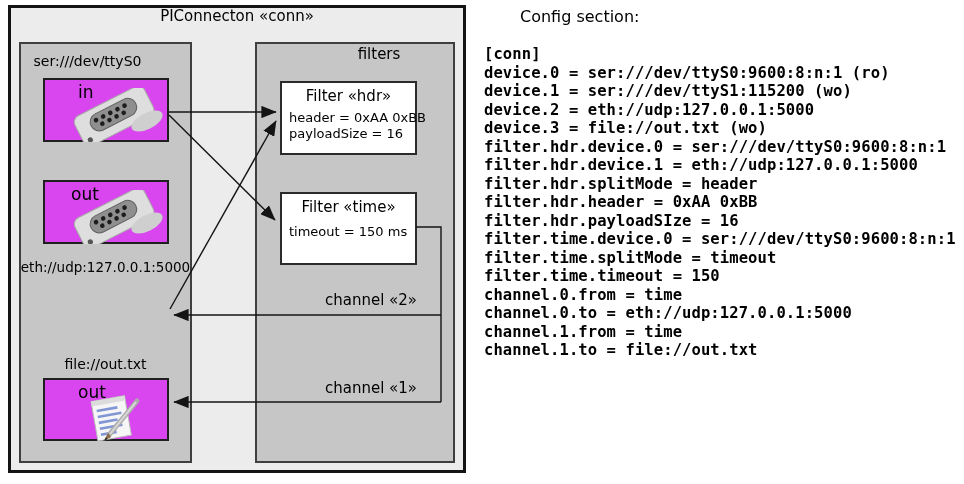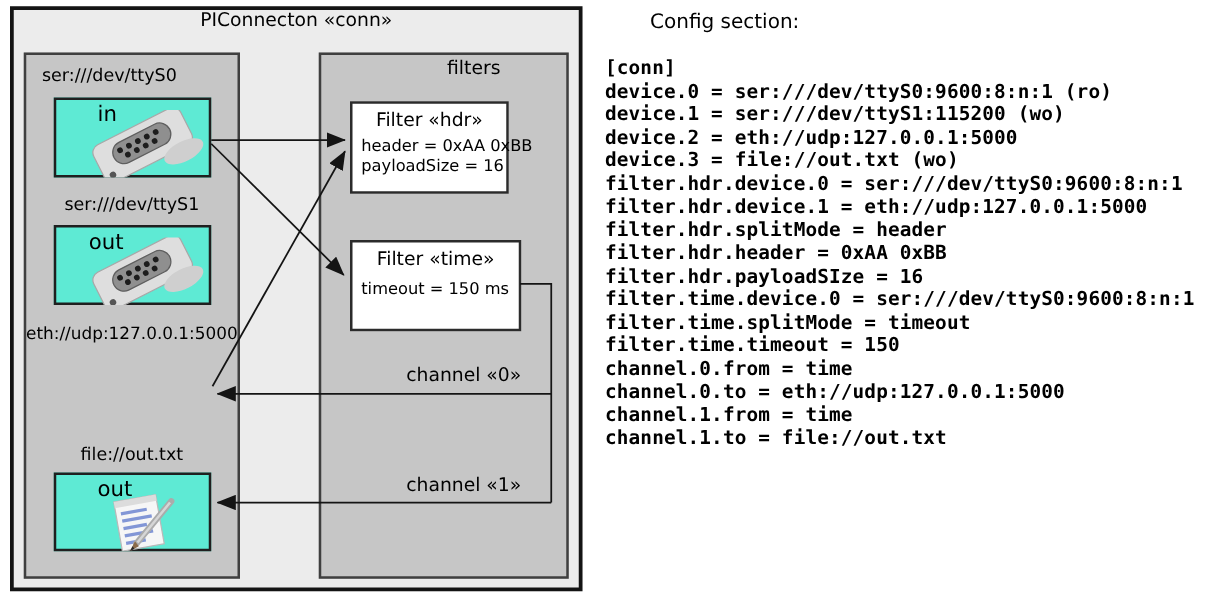--- a/index.html
+++ b/index.html
@@ -5,21 +5,21 @@
   html,body{margin:0;padding:0;background:#fff;}
   .stage{position:relative;width:964px;height:484px;overflow:hidden;background:#fff;
          font-family:"DejaVu Sans","Liberation Sans",sans-serif;color:#000;}
   .abs{position:absolute;}
   .outer{left:8px;top:5px;width:458px;height:468px;box-sizing:border-box;
          border:3px solid #141414;background:#ececec;}
   .diagtitle{left:8px;top:7px;width:458px;text-align:center;font-size:15px;}
   .panel{box-sizing:border-box;background:#c6c6c6;border:2px solid #3f3f3f;}
   .paneltitle{text-align:center;font-size:15px;padding-left:24px;}
   .devlabel{width:173px;text-align:center;font-size:14px;white-space:nowrap;}
-  .wbox{box-sizing:border-box;background:#5eead4;border:2px solid #1f1f1f;}
+  .wbox{box-sizing:border-box;background:#d946ef;border:2px solid #1f1f1f;}
   .fbox{box-sizing:border-box;background:#fff;border:2px solid #2b2b2b;}
   .port{font-size:17px;line-height:20px;}
   .ftitle{width:100%;text-align:center;font-size:15px;margin-top:4px;}
   .fattrs{position:absolute;left:7px;font-size:13px;line-height:16px;white-space:nowrap;}
   .chanlabel{width:136px;text-align:right;font-size:15px;}
   .cfghead{left:484px;top:7px;font-weight:normal;font-size:16px;
            font-family:"DejaVu Sans","Liberation Sans",sans-serif;margin-left:36px;}
   .cfgbody{left:484px;top:45px;margin:0;font-family:"DejaVu Sans Mono","Liberation Mono",monospace;
            font-weight:bold;font-size:15.5px;line-height:18.5px;letter-spacing:0.1px;white-space:pre;}
   svg.overlay{left:0;top:0;pointer-events:none;}
@@ -52,21 +52,20 @@
         <circle cx="39" cy="30" r="2.3" fill="#1d1d1d"></circle>
           <circle cx="47" cy="30" r="2.3" fill="#1d1d1d"></circle>
         <circle cx="55" cy="30" r="2.3" fill="#1d1d1d"></circle>
           <circle cx="63" cy="30" r="2.3" fill="#1d1d1d"></circle>
         <circle cx="21" cy="39" r="2.6" fill="#555"></circle>
         <ellipse cx="80" cy="48" rx="17" ry="8" fill="#cfcfcf"></ellipse>
       </g>
     </svg>
   </div>
 
-  <div class="abs devlabel" style="left:19px;top:156px;">ser:///dev/ttyS1</div>
   <div class="abs wbox" style="left:43px;top:180px;width:126px;height:64px;">
     <span class="abs port" style="left:26px;top:2px;">out</span>
     <svg class="abs" style="left:16px;top:8px;" width="104" height="54" viewBox="0 0 104 54">
       <g transform="rotate(-27 52 28)">
         <rect x="14" y="12" width="78" height="33" rx="7" fill="#dedede" stroke="#a8a8a8"></rect>
         <rect x="28" y="18" width="50" height="18" rx="9" fill="#8f8f8f" stroke="#5f5f5f"></rect>
         <circle cx="35" cy="24" r="2.3" fill="#1d1d1d"></circle>
           <circle cx="43" cy="24" r="2.3" fill="#1d1d1d"></circle>
         <circle cx="51" cy="24" r="2.3" fill="#1d1d1d"></circle>
           <circle cx="59" cy="24" r="2.3" fill="#1d1d1d"></circle>
@@ -96,36 +95,36 @@
         <rect x="11" y="32" width="23" height="2.6" fill="#8296d6"></rect>
         <rect x="11" y="38" width="16" height="2.6" fill="#8296d6"></rect>
       </g>
       <line x1="22" y1="42" x2="50" y2="8" stroke="#ababab" stroke-width="5" stroke-linecap="round"></line>
       <line x1="23" y1="41" x2="49" y2="9" stroke="#d6d6d6" stroke-width="2"></line>
       <polygon points="17,48 24,44 21,40" fill="#8a6a4a"></polygon>
       <polygon points="17,48 20.5,46 19,44" fill="#2a2a2a"></polygon>
     </svg>
   </div>
 
-  <div class="abs fbox" style="left:280px;top:81px;width:127px;height:74px;">
+  <div class="abs fbox" style="left:280px;top:81px;width:137px;height:74px;">
     <div class="ftitle">Filter «hdr»</div>
     <div class="fattrs" style="top:27px;">
       <div>header = 0xAA 0xBB</div>
       <div>payloadSize = 16</div>
     </div>
   </div>
 
   <div class="abs fbox" style="left:280px;top:192px;width:137px;height:73px;">
     <div class="ftitle">Filter «time»</div>
     <div class="fattrs" style="top:30px;">
       <div>timeout = 150 ms</div>
     </div>
   </div>
 
-  <div class="abs chanlabel" style="left:281px;top:291px;">channel «0»</div>
+  <div class="abs chanlabel" style="left:281px;top:291px;">channel «2»</div>
   <div class="abs chanlabel" style="left:281px;top:379px;">channel «1»</div>
 
   <svg class="abs overlay" width="964" height="484" viewBox="0 0 964 484">
     <defs>
       <marker id="arr" viewBox="0 0 10 8" refX="9.5" refY="4" markerWidth="11" markerHeight="9" orient="auto">
         <path d="M0,0 L10,4 L0,8 Z" fill="#141414"></path>
       </marker>
     </defs>
     <g stroke="#141414" stroke-width="1.4" fill="none">
       <line x1="169" y1="112" x2="276" y2="112" marker-end="url(#arr)"></line>

